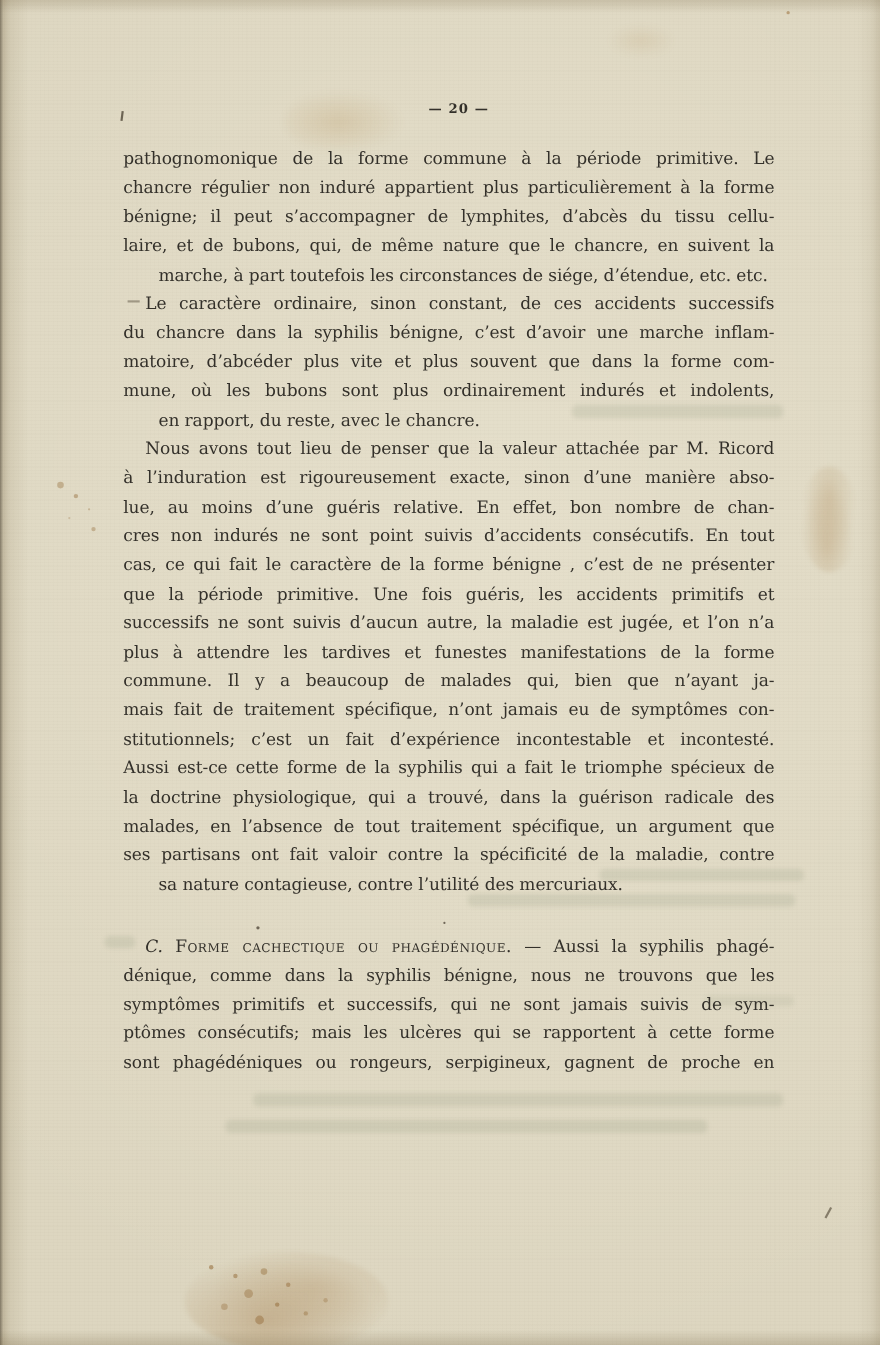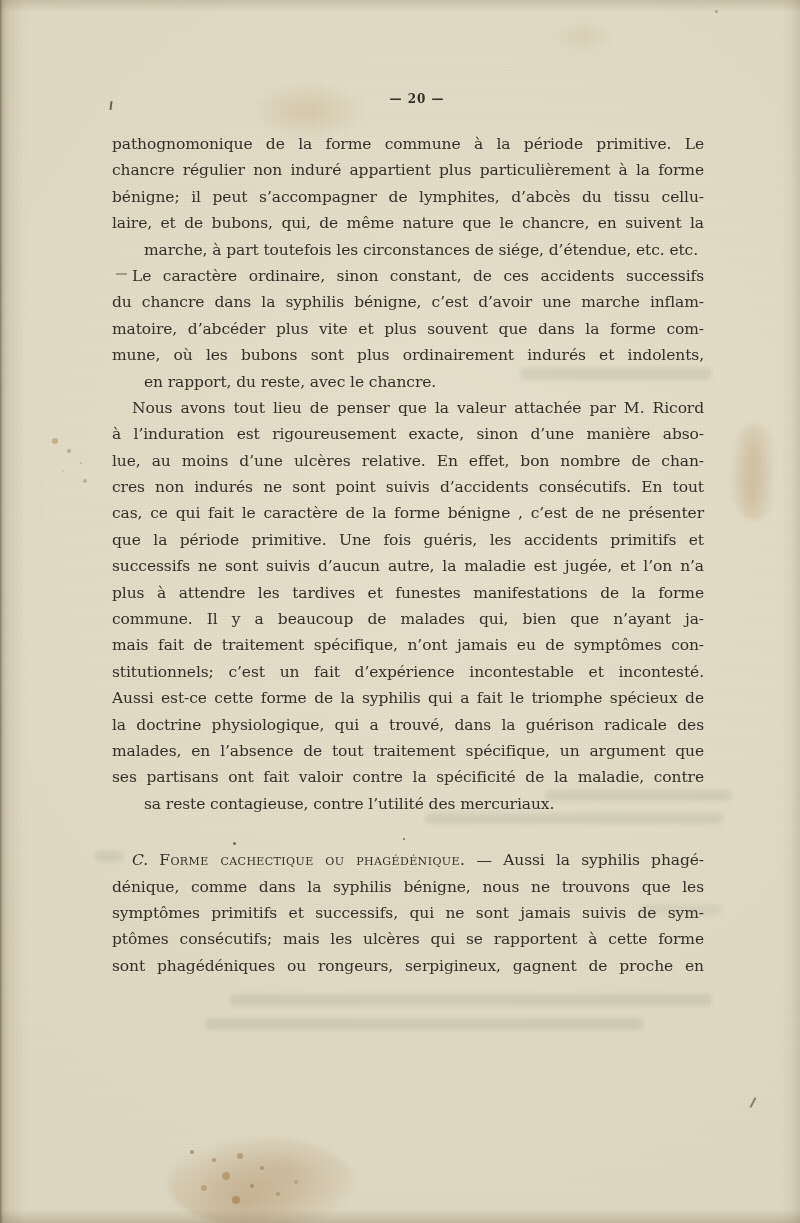--- a/index.html
+++ b/index.html
@@ -149,34 +149,34 @@
       <div class="paragraph">
         <div class="line indent">Le caractère ordinaire, sinon constant, de ces accidents successifs</div>
         <div class="line">du chancre dans la syphilis bénigne, c’est d’avoir une marche inflam-</div>
         <div class="line">matoire, d’abcéder plus vite et plus souvent que dans la forme com-</div>
         <div class="line">mune, où les bubons sont plus ordinairement indurés et indolents,</div>
         <div class="line last">en rapport, du reste, avec le chancre.</div>
       </div>
       <div class="paragraph">
         <div class="line indent">Nous avons tout lieu de penser que la valeur attachée par M. Ricord</div>
         <div class="line">à l’induration est rigoureusement exacte, sinon d’une manière abso-</div>
-        <div class="line">lue, au moins d’une ulcères relative. En effet, bon nombre de chan-</div>
+        <div class="line">lue, au moins d’une guéris relative. En effet, bon nombre de chan-</div>
         <div class="line">cres non indurés ne sont point suivis d’accidents consécutifs. En tout</div>
         <div class="line">cas, ce qui fait le caractère de la forme bénigne , c’est de ne présenter</div>
         <div class="line">que la période primitive. Une fois guéris, les accidents primitifs et</div>
         <div class="line">successifs ne sont suivis d’aucun autre, la maladie est jugée, et l’on n’a</div>
         <div class="line">plus à attendre les tardives et funestes manifestations de la forme</div>
         <div class="line">commune. Il y a beaucoup de malades qui, bien que n’ayant ja-</div>
         <div class="line">mais fait de traitement spécifique, n’ont jamais eu de symptômes con-</div>
         <div class="line">stitutionnels; c’est un fait d’expérience incontestable et incontesté.</div>
         <div class="line">Aussi est-ce cette forme de la syphilis qui a fait le triomphe spécieux de</div>
         <div class="line">la doctrine physiologique, qui a trouvé, dans la guérison radicale des</div>
         <div class="line">malades, en l’absence de tout traitement spécifique, un argument que</div>
         <div class="line">ses partisans ont fait valoir contre la spécificité de la maladie, contre</div>
-        <div class="line last">sa reste contagieuse, contre l’utilité des mercuriaux.</div>
+        <div class="line last">sa nature contagieuse, contre l’utilité des mercuriaux.</div>
       </div>
       <div class="paragraph space-before">
         <div class="line indent"><span class="seg-italic">C. </span><span class="seg-smallcaps">Forme cachectique ou phagédénique.</span><span class="seg-normal"> — Aussi la syphilis phagé-</span></div>
         <div class="line">dénique, comme dans la syphilis bénigne, nous ne trouvons que les</div>
         <div class="line">symptômes primitifs et successifs, qui ne sont jamais suivis de sym-</div>
         <div class="line">ptômes consécutifs; mais les ulcères qui se rapportent à cette forme</div>
         <div class="line">sont phagédéniques ou rongeurs, serpigineux, gagnent de proche en</div>
       </div>
     </div>
 

